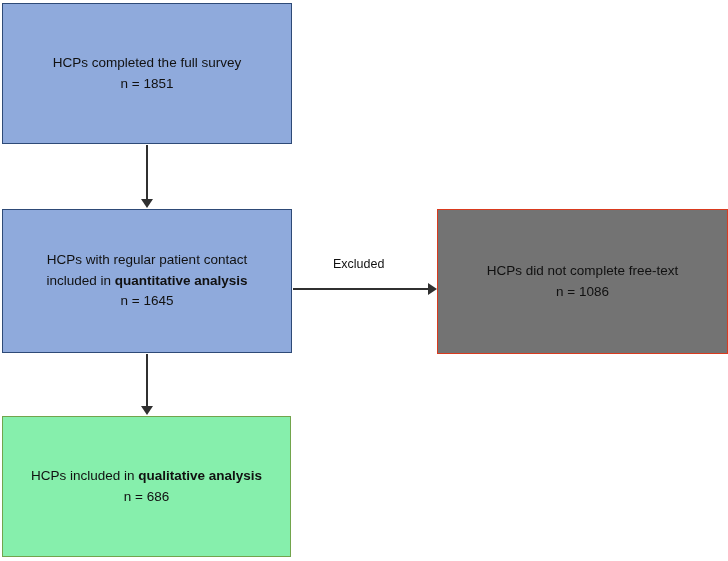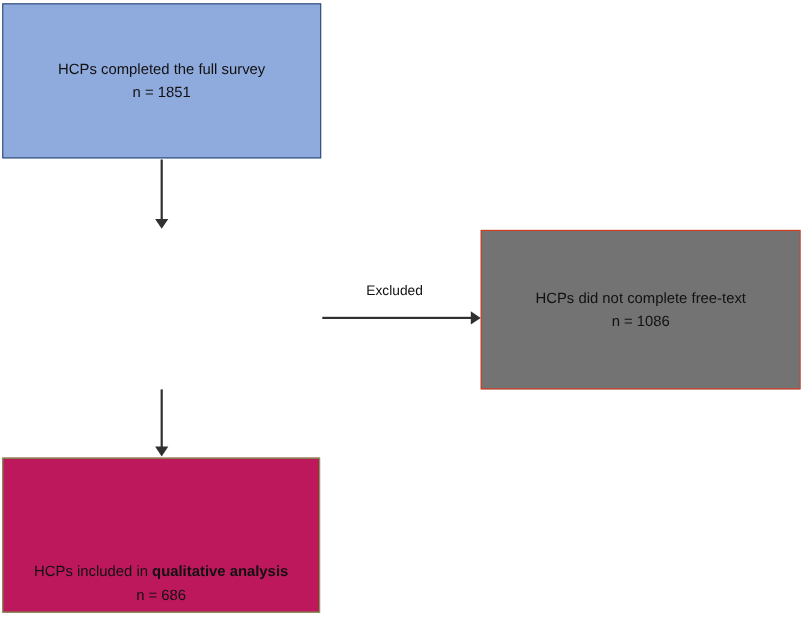--- a/index.html
+++ b/index.html
@@ -55,23 +55,22 @@
     background: #8FAADC;
     border: 1.5px solid #2E4A77;
   }
 
   
   #node-qualitative {
     left: 2px;
     top: 416px;
     width: 289px;
     height: 141px;
-    background: #be185d;
+    background: #86efac;
     border: 1.5px solid #72A44C;
-    align-items: flex-end;
   }
 
   
   #node-excluded {
     left: 437px;
     top: 209px;
     width: 291px;
     height: 145px;
     background: #737373;
     border: 1.5px solid #D93A1E;
@@ -141,20 +140,27 @@
 
 <div id="flowchart">
 
   <div class="node" id="node-survey">
     <div class="txt">
       <span>HCPs completed the full survey</span><br>
       <span>n = 1851</span>
     </div>
   </div>
 
+  <div class="node" id="node-quantitative">
+    <div class="txt">
+      <span>HCPs with regular patient contact</span><br>
+      <span>included in </span><b>quantitative analysis</b><br>
+      <span>n = 1645</span>
+    </div>
+  </div>
 
   <div class="node" id="node-qualitative">
     <div class="txt">
       <span>HCPs included in </span><b>qualitative analysis</b><br>
       <span>n = 686</span>
     </div>
   </div>
 
   <div class="node" id="node-excluded">
     <div class="txt">

